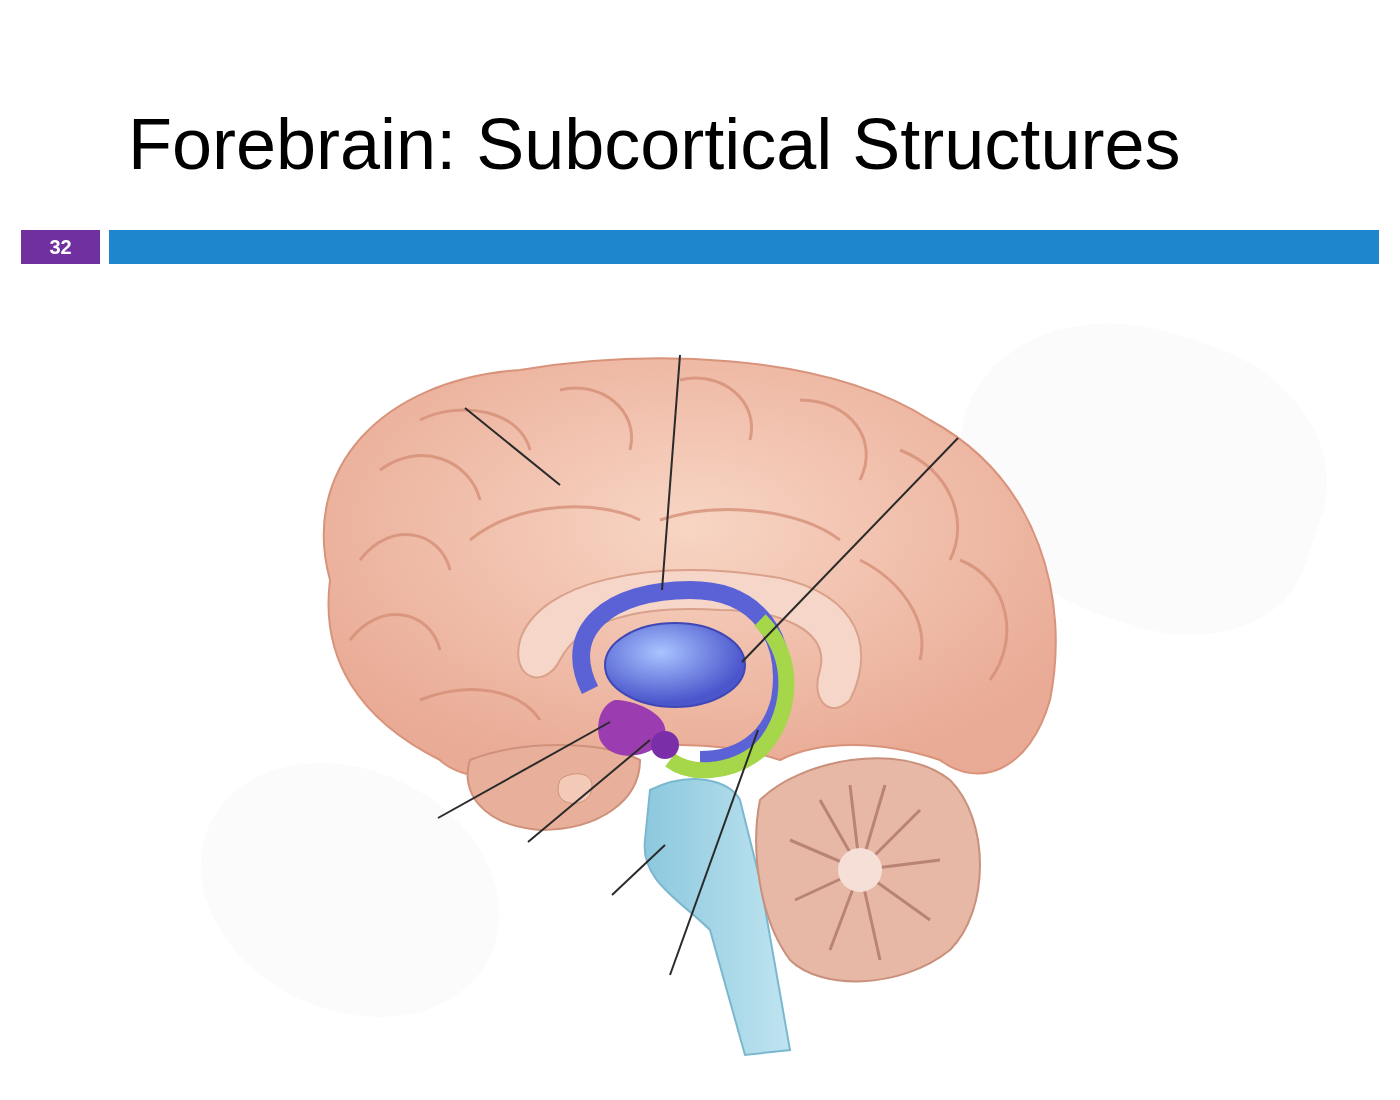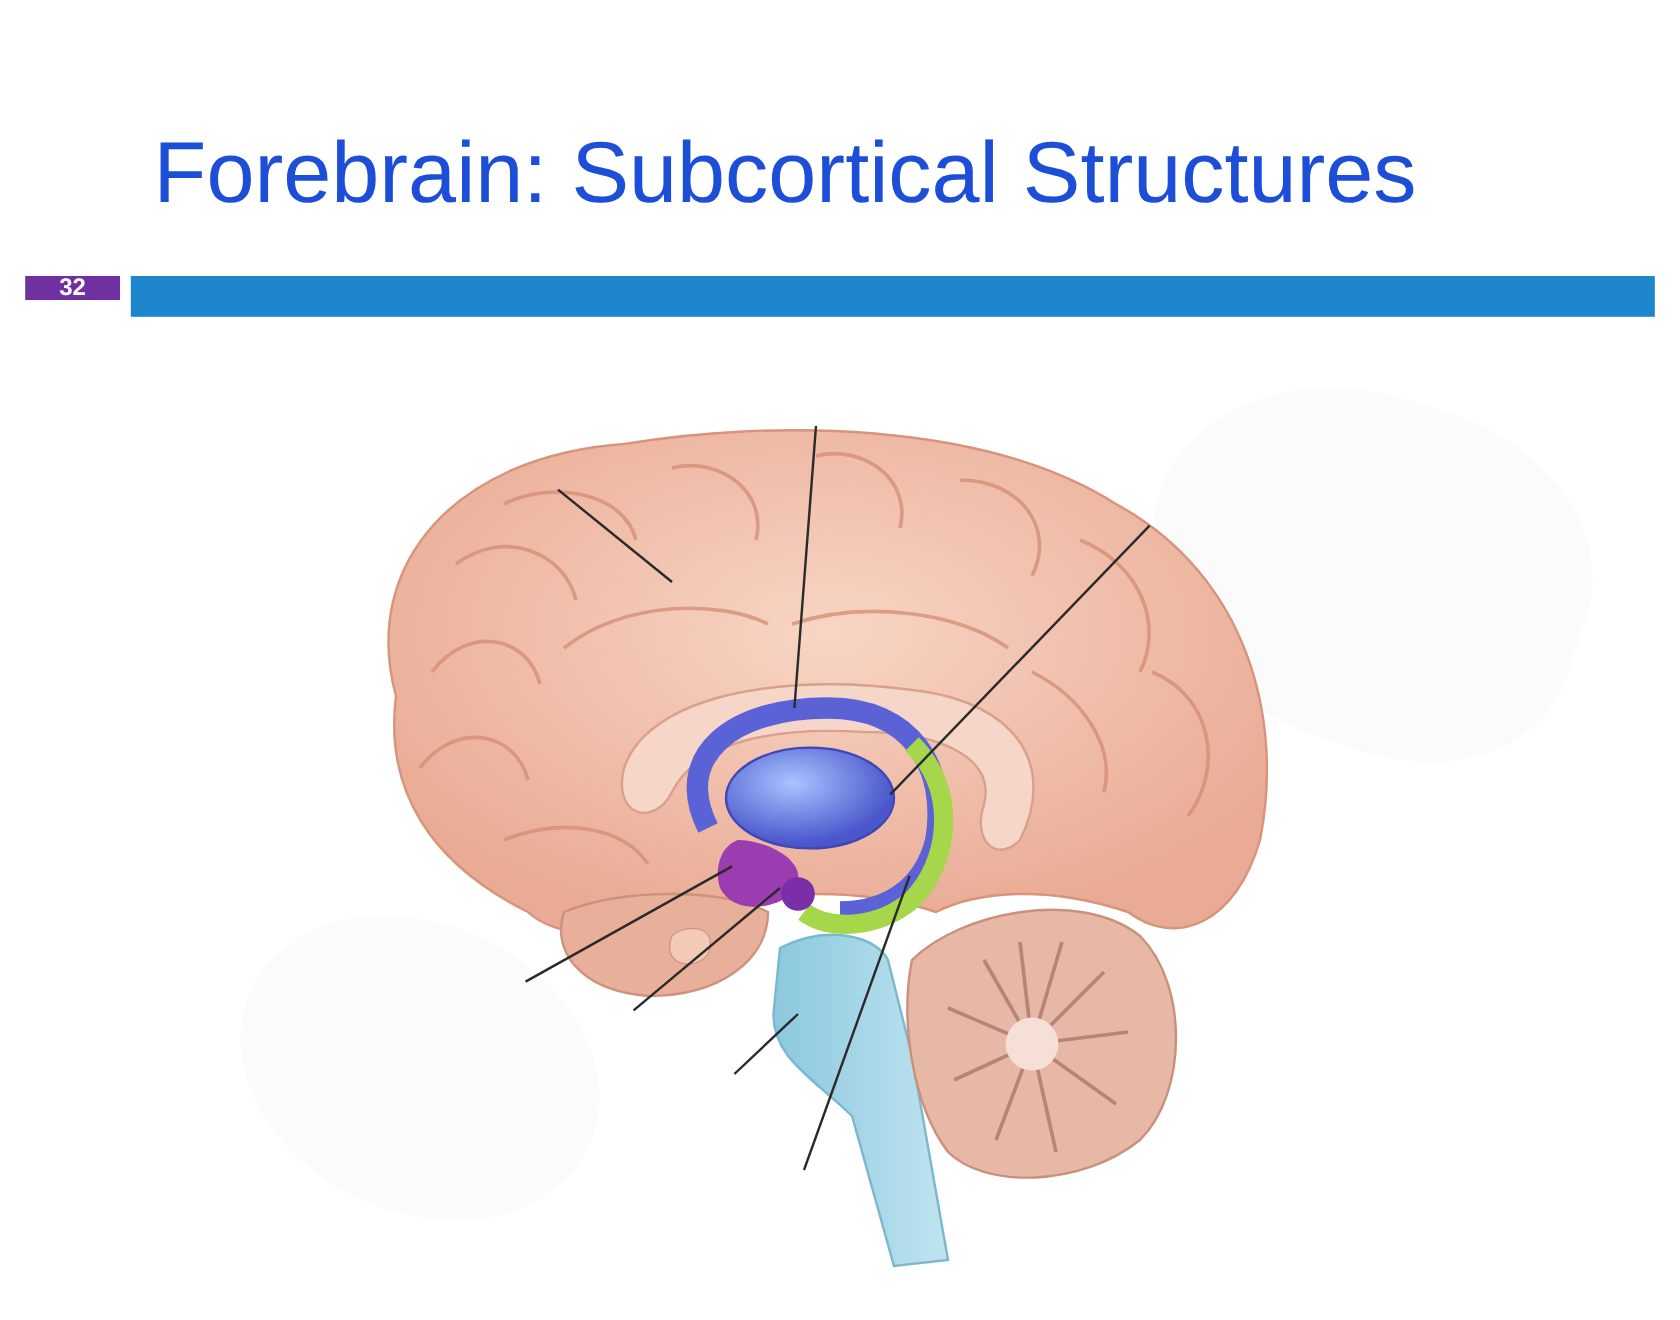--- a/index.html
+++ b/index.html
@@ -1,18 +1,18 @@
 <!DOCTYPE html>
 <html><head>
 <meta charset="utf-8">
 <style>
   html,body{margin:0;padding:0;background:#ffffff;}
   body{width:1400px;height:1100px;position:relative;overflow:hidden;font-family:"Liberation Sans",sans-serif;}
-  .title{position:absolute;left:128px;top:108px;font-size:72px;color:#1d4ed8;letter-spacing:0px;white-space:nowrap;line-height:1;}
-  .slide-num{position:absolute;left:21px;top:230px;width:79px;height:20px;background:#7030a0;color:#fff;font-weight:bold;font-size:20px;display:flex;align-items:center;justify-content:center;}
+  .title{position:absolute;left:128px;top:108px;font-size:72px;color:#000000;letter-spacing:0px;white-space:nowrap;line-height:1;}
+  .slide-num{position:absolute;left:21px;top:230px;width:79px;height:34px;background:#7030a0;color:#fff;font-weight:bold;font-size:20px;display:flex;align-items:center;justify-content:center;}
   .rule{position:absolute;left:109px;top:230px;width:1270px;height:34px;background:#1e86cc;}
   .figure{position:absolute;left:0;top:280px;width:1400px;height:820px;}
   .blank{position:absolute;background:#fbfbfb;}
 </style>
 </head>
 <body>
 
 <div class="title">Forebrain: Subcortical Structures</div>
 <div class="slide-num">32</div>
 <div class="rule"></div>

